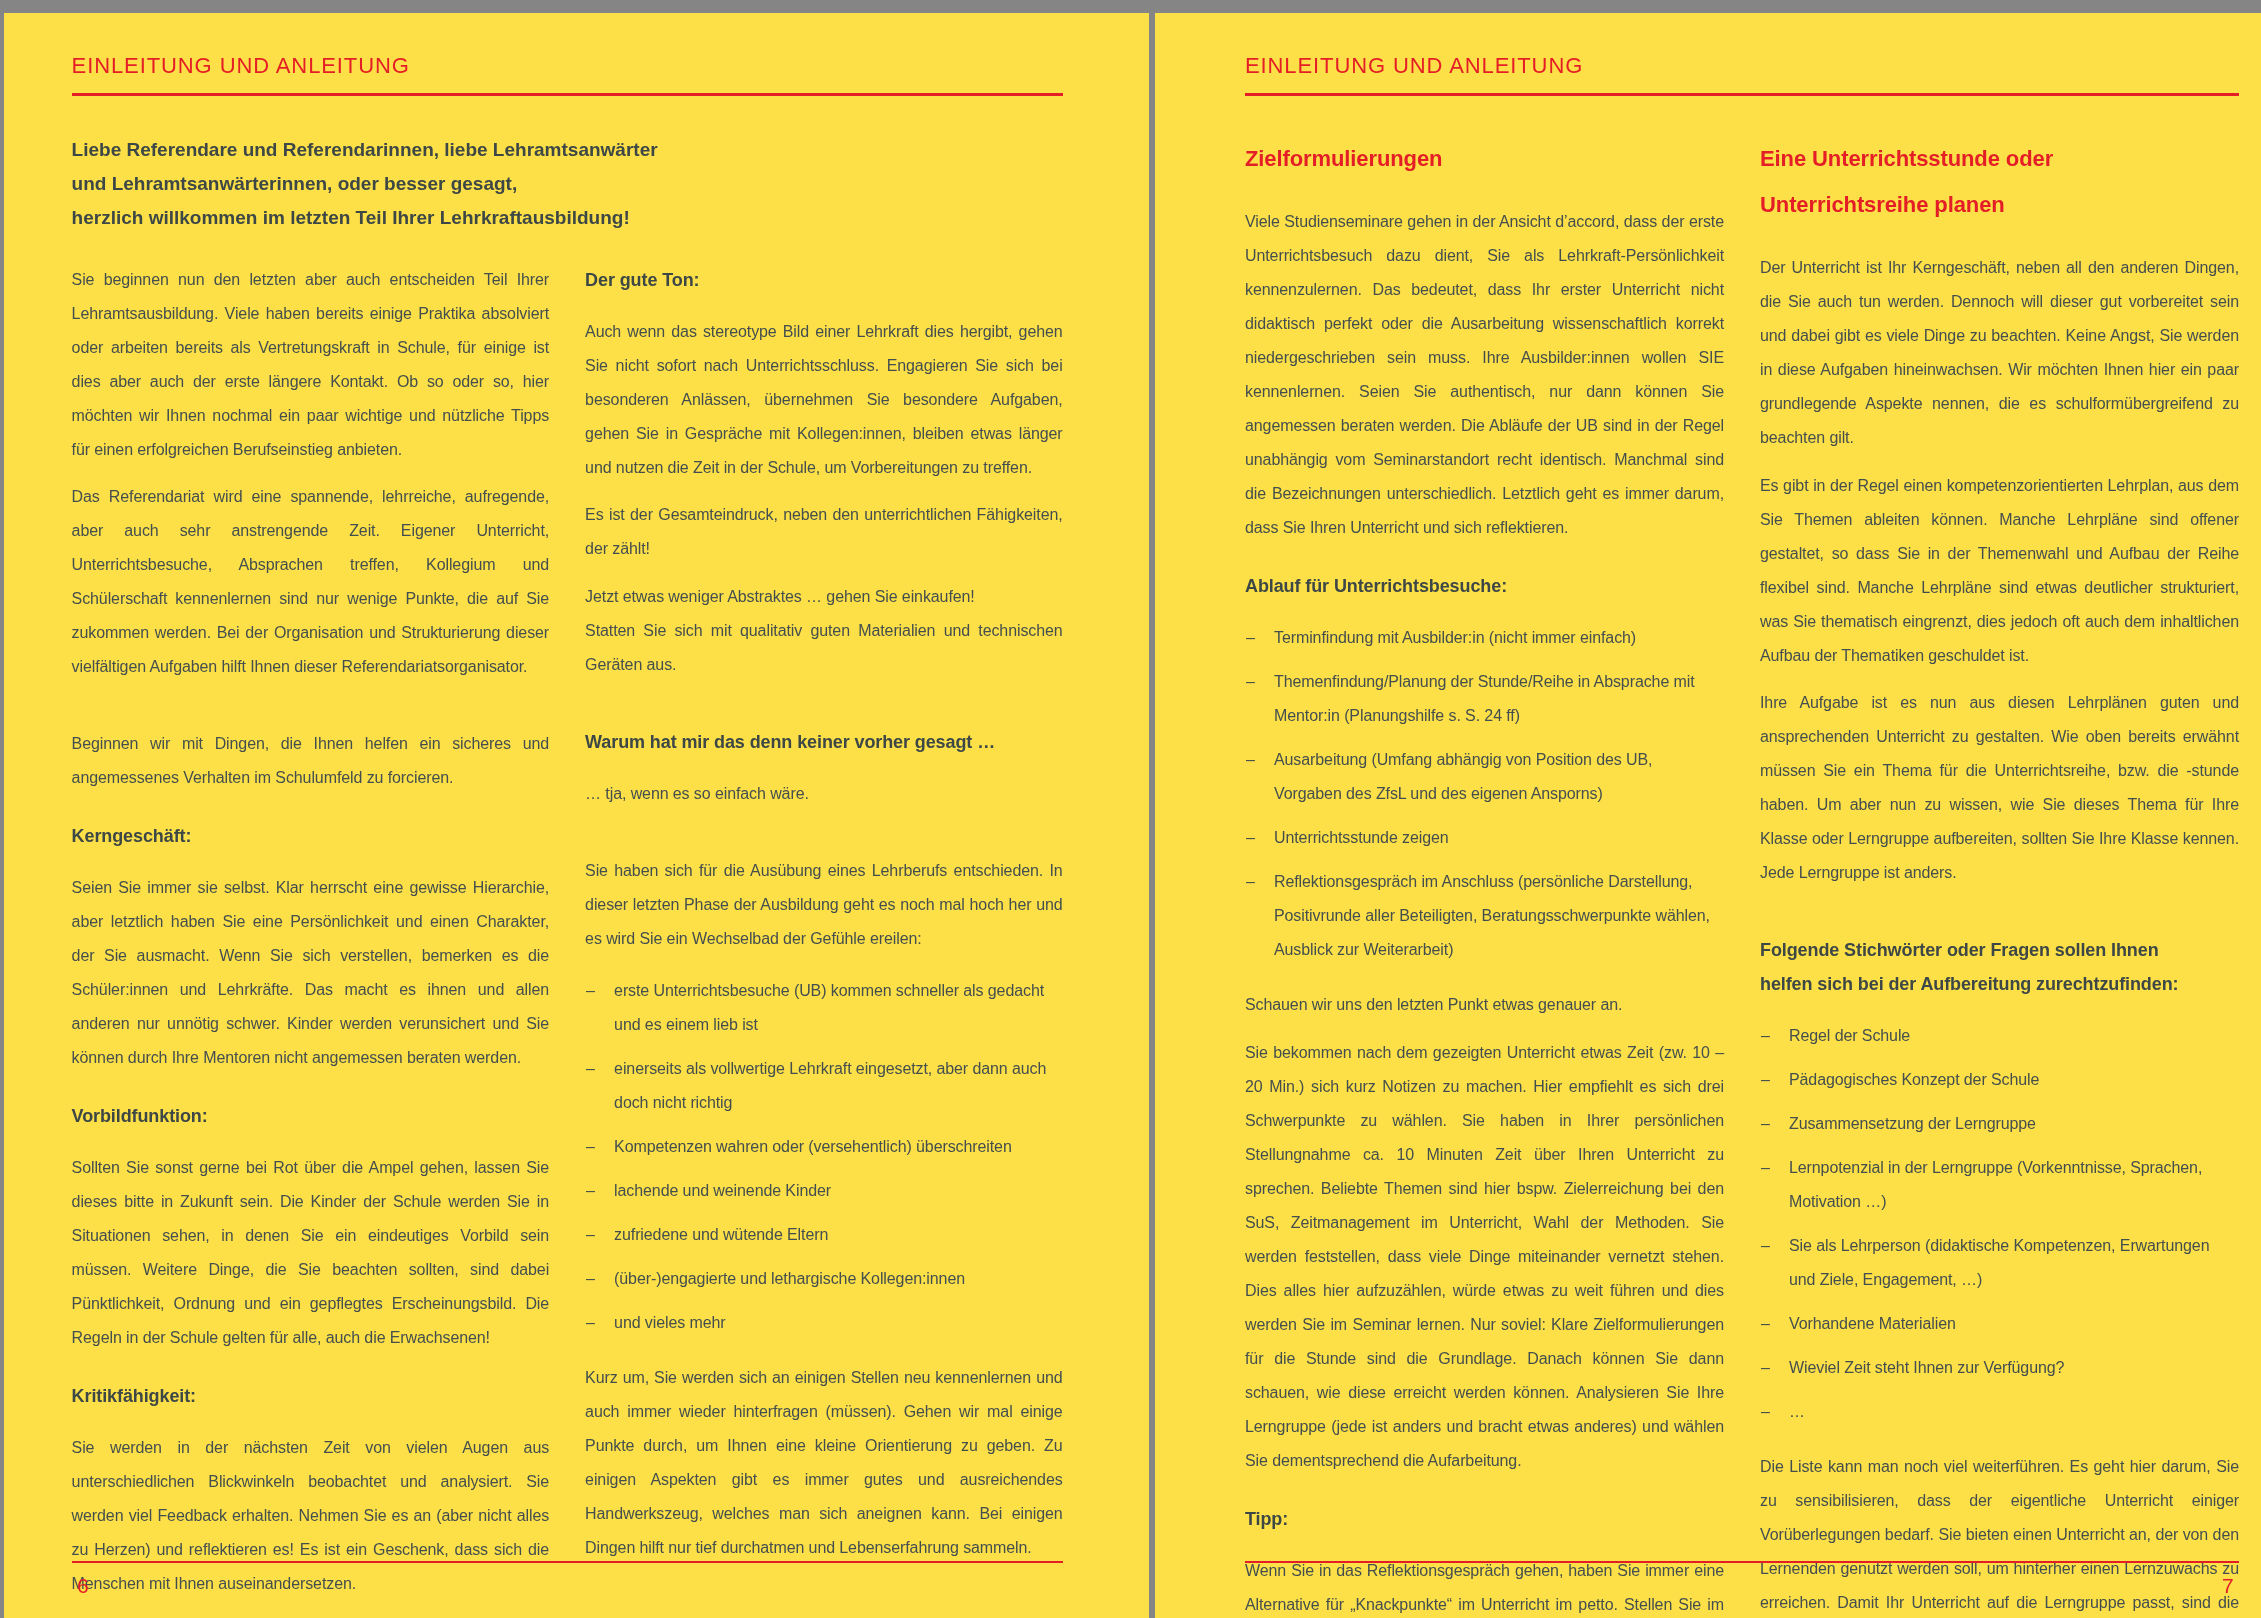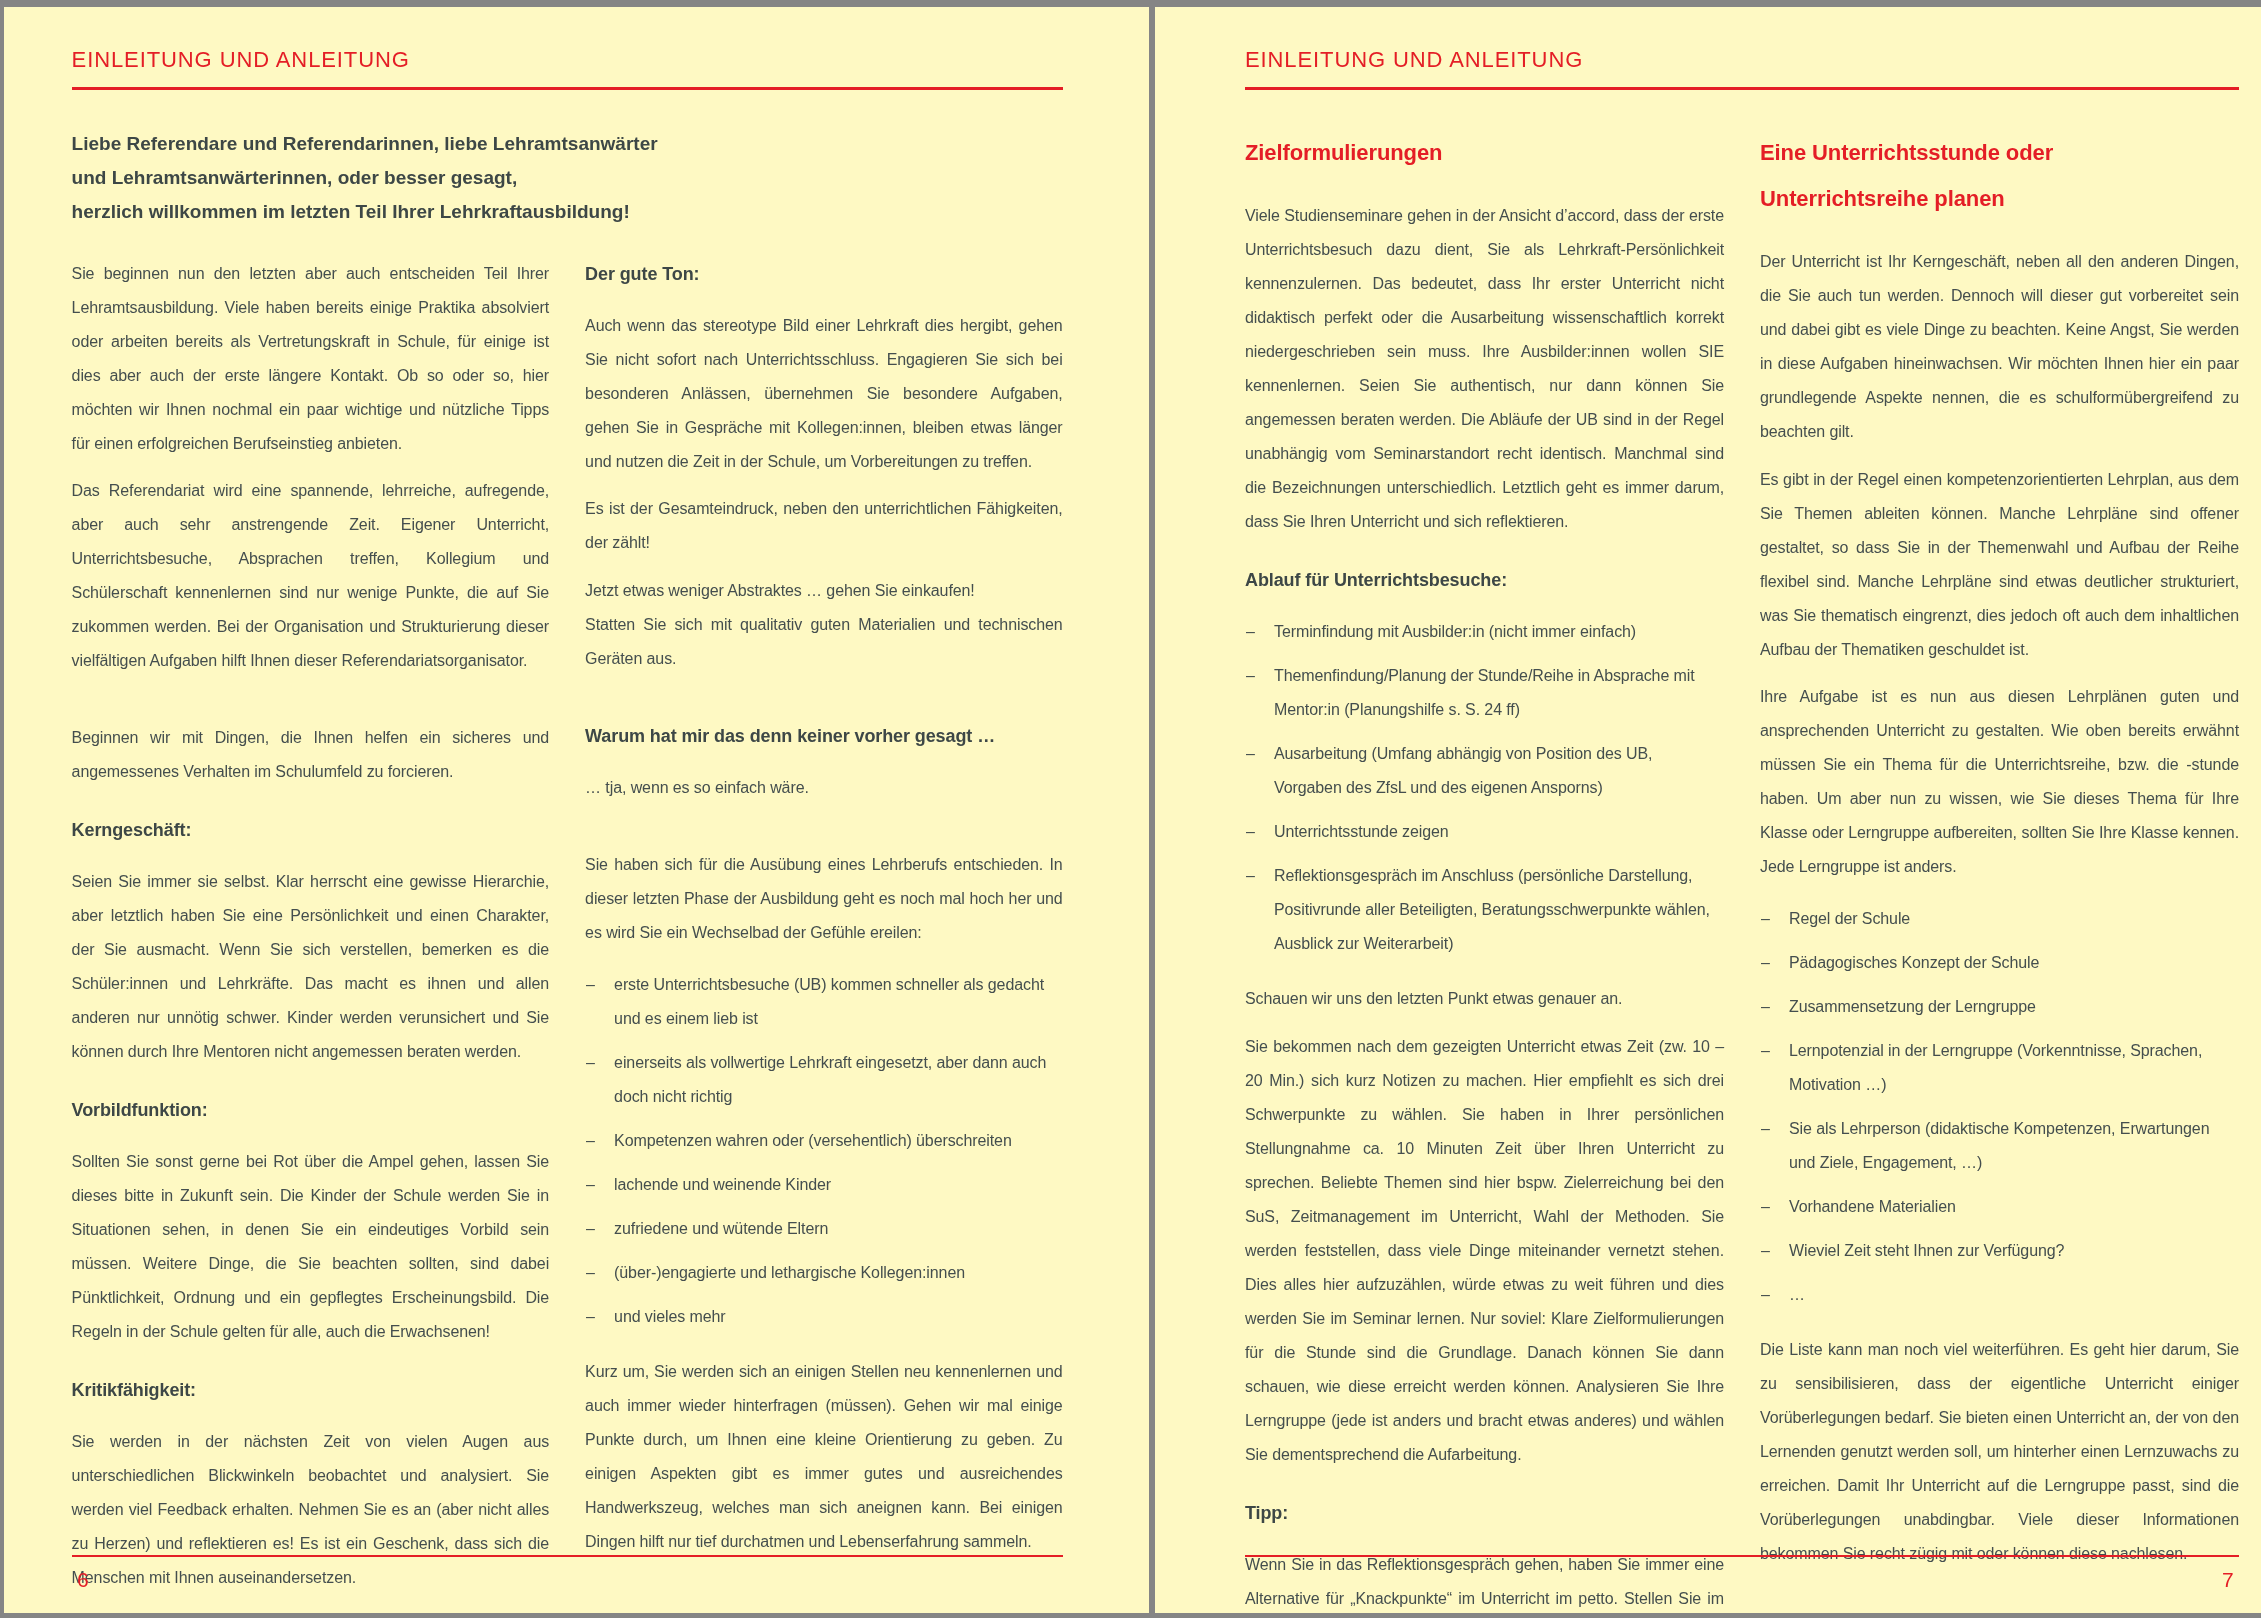--- a/index.html
+++ b/index.html
@@ -1,18 +1,18 @@
 <!DOCTYPE html>
 <html lang="de" style="font-size:7.2px"><head>
 <meta charset="utf-8">
 <style>
   html,body{margin:0;padding:0;background:#858585;}
   .frame{position:relative;width:2305px;height:1618px;background:#858585;
          font-family:"Liberation Sans","DejaVu Sans",sans-serif;font-stretch:condensed;}
-  .page{position:absolute;top:7px;height:1606px;background:#fef9c3;}
+  .page{position:absolute;top:13px;height:1606px;background:#fde047;}
   .page-left{left:3.6px;width:1145px;}
   .page-right{left:1155px;width:1147px;}
   .page-content{position:absolute;top:0;left:0;right:0;}
   .page-left  .page-content{padding:40px 86px 0 68px;}
   .page-right .page-content{padding:40px 63px 0 90px;}
 
   .doc-header{color:#e41e26;font-size:22px;line-height:25px;font-weight:400;
               letter-spacing:0.9px;margin:0;}
   .header-rule{height:2.3px;background:#e41e26;margin-top:15.4px;}
 
@@ -117,20 +117,22 @@
             <p class="body-p">Sie bekommen nach dem gezeigten Unterricht etwas Zeit (zw. 10 – 20 Min.) sich kurz Notizen zu machen. Hier empfiehlt es sich drei Schwerpunkte zu wählen. Sie haben in Ihrer persönlichen Stellungnahme ca. 10 Minuten Zeit über Ihren Unterricht zu sprechen. Beliebte Themen sind hier bspw. Zielerreichung bei den SuS, Zeitmanagement im Unterricht, Wahl der Methoden. Sie werden feststellen, dass viele Dinge miteinander vernetzt stehen. Dies alles hier aufzuzählen, würde etwas zu weit führen und dies werden Sie im Seminar lernen. Nur soviel: Klare Zielformulierungen für die Stunde sind die Grundlage. Danach können Sie dann schauen, wie diese erreicht werden können. Analysieren Sie Ihre Lerngruppe (jede ist anders und bracht etwas anderes) und wählen Sie dementsprechend die Aufarbeitung.</p>
             <h3 class="subhead">Tipp:</h3>
             <p class="body-p">Wenn Sie in das Reflektionsgespräch gehen, haben Sie immer eine Alternative für „Knackpunkte“ im Unterricht im petto. Stellen Sie im Verlauf des Unterrichts fest, dass etwas nicht läuft, benennen Sie dies und zeigen eine alternative Handlungsmöglichkeit auf. Das ist es, was Sie als Lehrkraft ausmacht. Wichtig ist immer, das, was Sie entwickelt haben, müssen Sie begründen können. Erörtern Sie im Gespräch auch Ihre Gedankengänge zu der getroffenen Entscheidung.</p>
           </div>
         <div class="col">
             <h2 class="red-heading">Eine Unterrichtsstunde oder
 Unterrichtsreihe planen</h2>
             <p class="body-p">Der Unterricht ist Ihr Kerngeschäft, neben all den anderen Dingen, die Sie auch tun werden. Dennoch will dieser gut vorbereitet sein und dabei gibt es viele Dinge zu beachten. Keine Angst, Sie werden in diese Aufgaben hineinwachsen. Wir möchten Ihnen hier ein paar grundlegende Aspekte nennen, die es schulformübergreifend zu beachten gilt.</p>
             <p class="body-p">Es gibt in der Regel einen kompetenzorientierten Lehrplan, aus dem Sie Themen ableiten können. Manche Lehrpläne sind offener gestaltet, so dass Sie in der Themenwahl und Aufbau der Reihe flexibel sind. Manche Lehrpläne sind etwas deutlicher strukturiert, was Sie thematisch eingrenzt, dies jedoch oft auch dem inhaltlichen Aufbau der Thematiken geschuldet ist.</p>
             <p class="body-p">Ihre Aufgabe ist es nun aus diesen Lehrplänen guten und ansprechenden Unterricht zu gestalten. Wie oben bereits erwähnt müssen Sie ein Thema für die Unterrichtsreihe, bzw. die -stunde haben. Um aber nun zu wissen, wie Sie dieses Thema für Ihre Klasse oder Lerngruppe aufbereiten, sollten Sie Ihre Klasse kennen. Jede Lerngruppe ist anders.</p>
+            <h3 class="subhead gap-top">Folgende Stichwörter oder Fragen sollen Ihnen
+helfen sich bei der Aufbereitung zurechtzufinden:</h3>
             <ul class="dash-list">
               <li><span class="dash">–</span><span>Regel der Schule</span></li>
               <li><span class="dash">–</span><span>Pädagogisches Konzept der Schule</span></li>
               <li><span class="dash">–</span><span>Zusammensetzung der Lerngruppe</span></li>
               <li><span class="dash">–</span><span>Lernpotenzial in der Lerngruppe (Vorkenntnisse, Sprachen, Motivation …)</span></li>
               <li><span class="dash">–</span><span>Sie als Lehrperson (didaktische Kompetenzen, Erwartungen und Ziele, Engagement, …)</span></li>
               <li><span class="dash">–</span><span>Vorhandene Materialien</span></li>
               <li><span class="dash">–</span><span>Wieviel Zeit steht Ihnen zur Verfügung?</span></li>
               <li><span class="dash">–</span><span>…</span></li>
             </ul>

